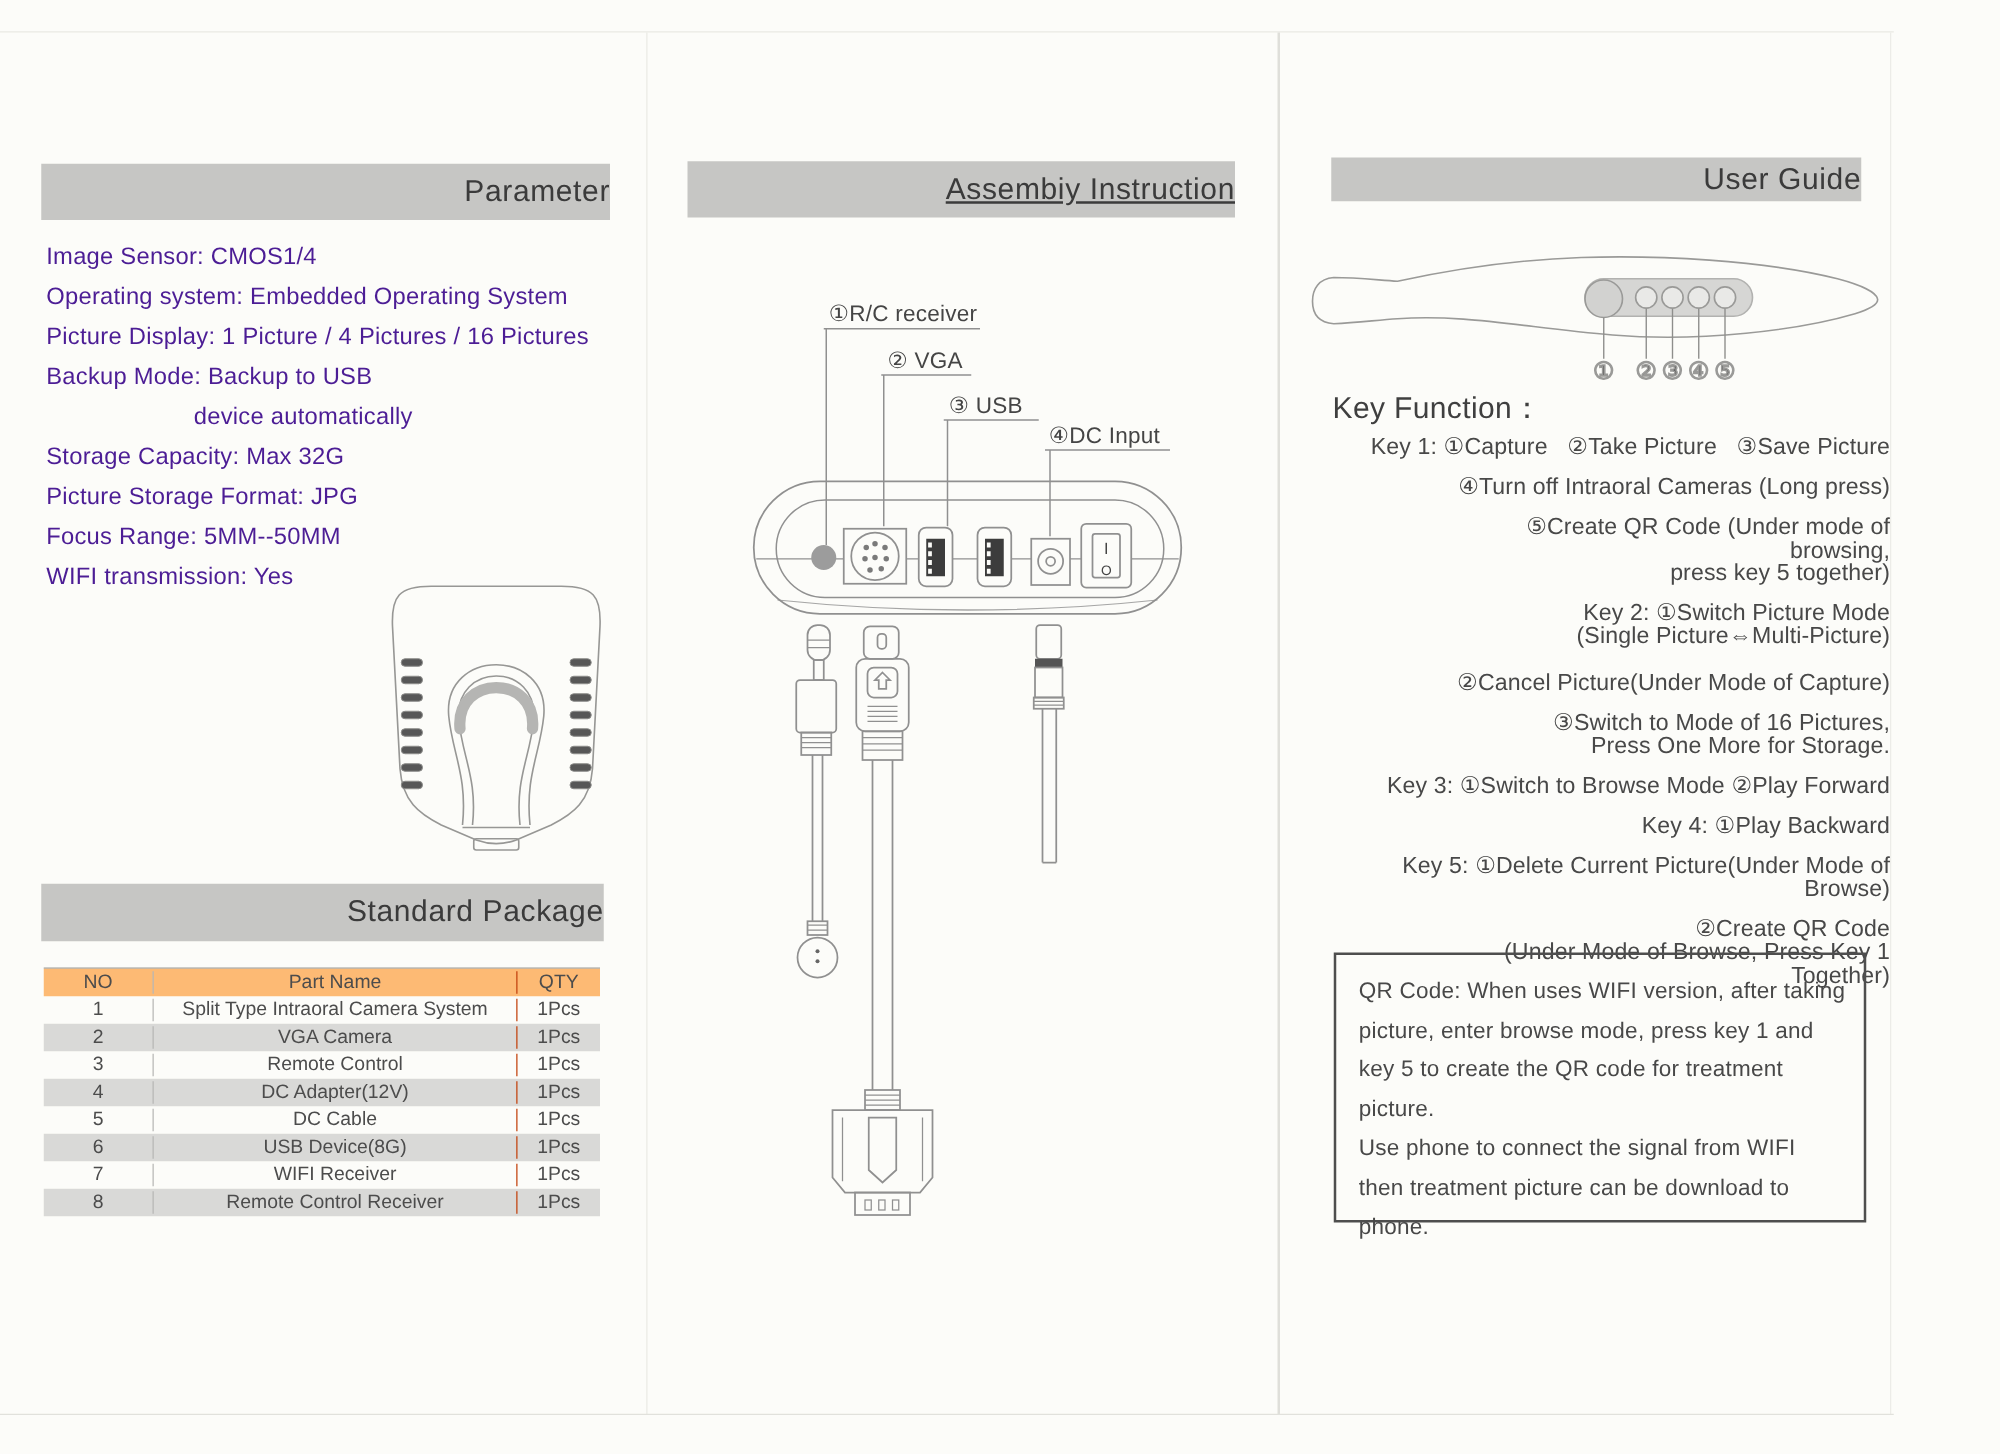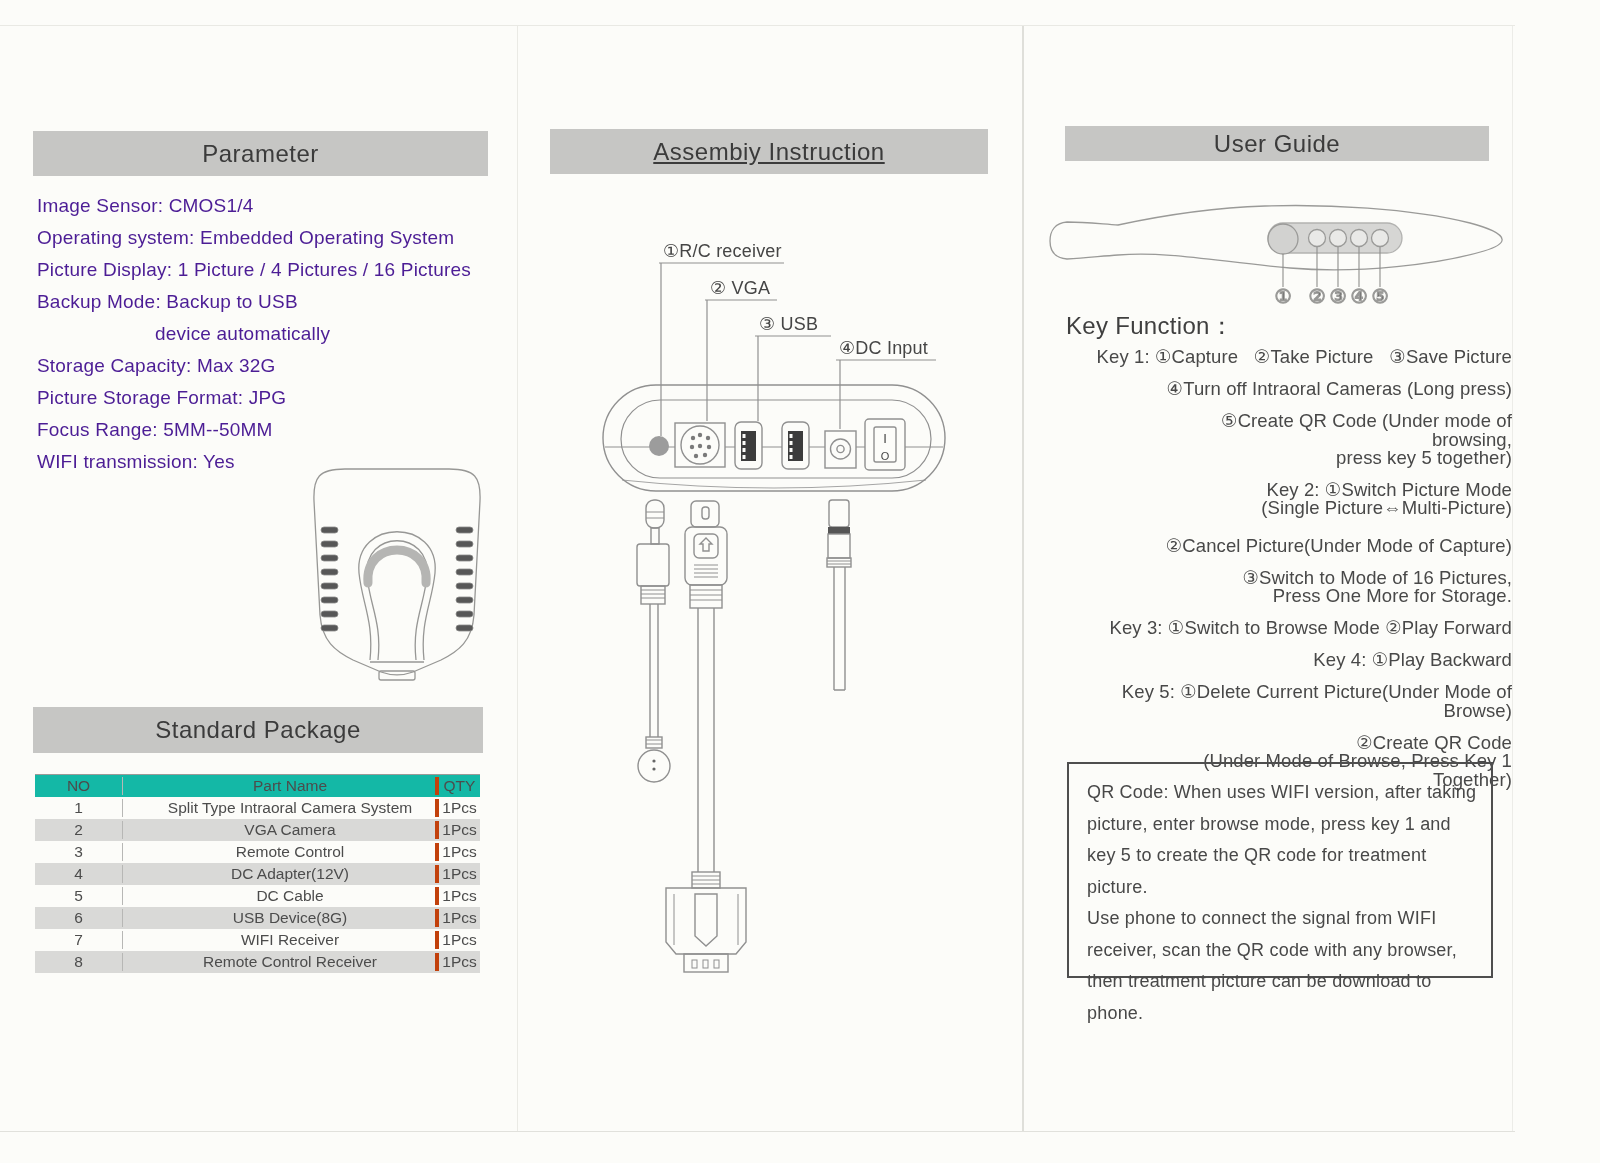--- a/index.html
+++ b/index.html
@@ -25,37 +25,37 @@
   .panel-mid{left:540px;width:450px;}
   .panel-right{left:1040px;width:475px;}
 
   .bar{
     position:absolute;
     background:#c6c6c4;
     color:#3b3b3b;
     font-size:24px;
     letter-spacing:.5px;
     text-align:center;
-    display:flex;align-items:center;justify-content:center;
+    display:flex;align-items:center;justify-content:flex-end;
   }
   .bar-param{left:0;top:131px;width:455px;height:45px;}
   .bar-pkg{left:0;top:707px;width:450px;height:46px;}
   .bar-asm{left:10px;top:129px;width:438px;height:45px;text-decoration:underline;}
   .bar-ug{left:25px;top:126px;width:424px;height:35px;}
 
   .params{position:absolute;left:4px;top:190px;width:450px;font-size:19px;line-height:32px;letter-spacing:.2px;color:#4c1d95;}
   .p-ind{padding-left:118px;}
 
   .pkg-table{position:absolute;left:2px;top:774px;width:445px;border-top:1px solid #9a9a98;font-size:15.5px;color:#4c4c4c;}
   .trow,.thead-row{display:flex;align-items:center;height:22px;}
-  .thead-row{background:#14b8a6;height:22px;align-items:center;}
+  .thead-row{background:#fdba74;height:22px;align-items:center;}
   .tbody > div:nth-of-type(even){background:#d9d9d7;}
   .cell{text-align:center;}
   .cell-no{width:87px;}
-  .cell-part{width:290px;border-left:1px solid #b7b7b5;border-right:4px solid #c2410c;padding-left:22px;}
+  .cell-part{width:290px;border-left:1px solid #b7b7b5;border-right:1px solid #c2410c;}
   .cell-qty{flex:1;}
 
   .cradle-svg{position:absolute;left:274px;top:463px;}
   .asm-svg{position:absolute;left:18px;top:200px;}
   .wand-svg{position:absolute;left:0;top:195px;}
 
   svg{overflow:visible;}
   svg text{font-family:"Liberation Sans","DejaVu Sans",sans-serif;fill:#454545;}
   .lbl{font-size:18px;letter-spacing:.2px;}
 
@@ -397,19 +397,18 @@
     <div class="qrbox">
 
         <div class="qline">QR Code: When uses WIFI version, after taking</div>
 
         <div class="qline">picture, enter browse mode, press key 1 and</div>
 
         <div class="qline">key 5 to create the QR code for treatment picture.</div>
 
         <div class="qline">Use phone to connect the signal from WIFI</div>
 
-        <div class="qline">receiver, scan the QR code with any browser,</div>
 
         <div class="qline">then treatment picture can be download to phone.</div>
       </div>
   </section>
 
 </div>
 
 </body></html>

